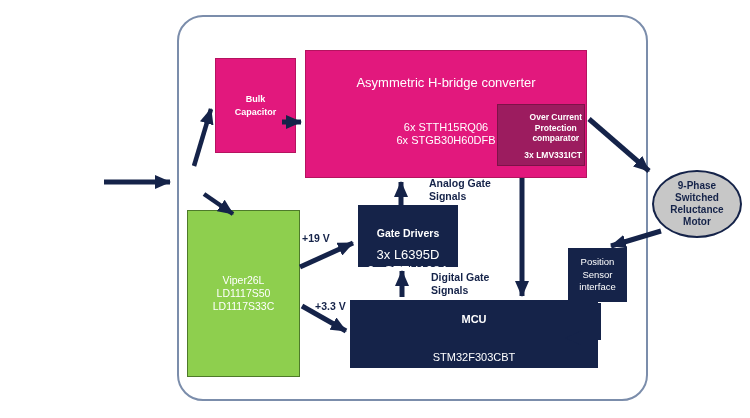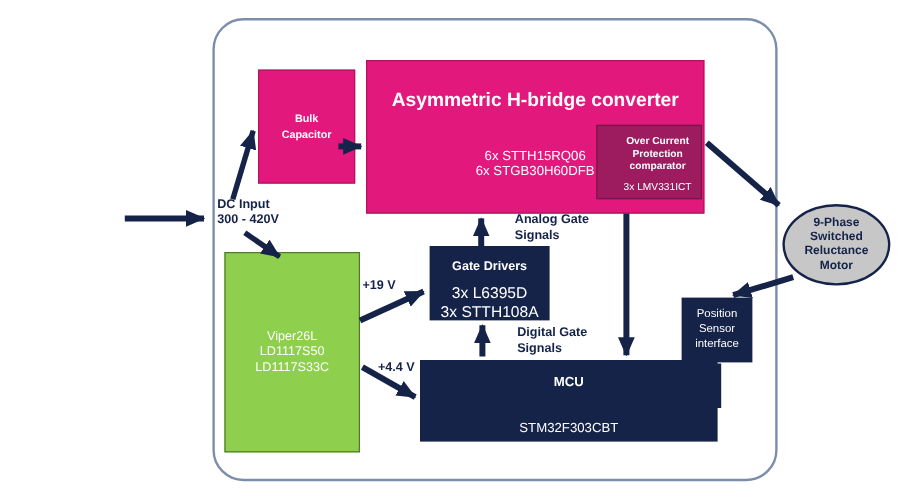--- a/index.html
+++ b/index.html
@@ -20,37 +20,38 @@
     border:2px solid var(--gray-border);color:var(--navy);font-weight:bold;font-size:11px;line-height:1.4;
   }
   .bulk{
     left:215px;top:58px;width:81px;height:95px;background:var(--magenta);
     border:1px solid var(--magenta-border);color:#fff;font-weight:bold;font-size:9px;line-height:1.35;
   }
   .hbridge{
     left:305px;top:50px;width:282px;height:128px;background:var(--magenta);
     border:1px solid var(--magenta-border);color:#fff;justify-content:flex-start;padding-top:25px;
   }
-  .hb-title{font-weight:bold;font-size:16px;line-height:1;}
+  .hb-title{font-weight:normal;font-size:13px;line-height:1;}
   .hb-parts{margin-top:32px;font-size:11px;line-height:1.2;}
   .ocp{
     left:497px;top:104px;width:88px;height:62px;background:var(--maroon);
     border:1px solid var(--maroon-border);color:#fff;justify-content:space-between;
     padding:7px 2px 6px 16px;
+    align-items:flex-end;
   }
   .ocp-title{font-weight:bold;font-size:8.5px;line-height:1.25;}
-  .ocp-part{font-weight:normal;font-size:8.5px;line-height:1;}
+  .ocp-part{font-weight:bold;font-size:8.5px;line-height:1;}
   .aux{
     left:187px;top:210px;width:113px;height:167px;background:var(--green);
     border:1.5px solid var(--green-border);color:#fff;font-size:10.5px;line-height:1.22;
   }
   .aux-parts{}
   .gated{
     left:358px;top:205px;width:100px;height:62px;background:var(--navy);
-    color:#fff;justify-content:flex-start;padding-top:11px;
+    color:#fff;justify-content:flex-start;padding-top:22px;
   }
   .gd-title{font-weight:bold;font-size:10.5px;line-height:1.2;}
   .gd-parts{margin-top:7px;font-size:13px;line-height:1.25;}
   .mcu{
     left:350px;top:300px;width:248px;height:68px;background:var(--navy);
     color:#fff;justify-content:flex-start;padding-top:13px;
   }
   .mcu-title{font-weight:bold;font-size:11px;line-height:1.2;}
   .mcu-part{margin-top:26px;font-size:11px;line-height:1;}
   .possensor{
@@ -118,24 +119,22 @@
 
   <div class="block possensor">Position
 Sensor
 interface</div>
 
   <div class="block motor">9-Phase
 Switched
 Reluctance
 Motor</div>
 
-  <div class="lbl lbl-dc">DC Input
-300 - 420V</div>
   <div class="lbl lbl-15v">+19 V</div>
-  <div class="lbl lbl-33v">+4.4 V</div>
+  <div class="lbl lbl-33v">+3.3 V</div>
   <div class="lbl lbl-analog">Analog Gate
 Signals</div>
   <div class="lbl lbl-digital">Digital Gate
 Signals</div>
 
   <svg class="wires" width="750" height="418" viewBox="0 0 750 418">
     <defs>
       <marker id="ah" markerUnits="userSpaceOnUse" markerWidth="16" markerHeight="14" refX="15" refY="7" orient="auto">
         <path class="ah" d="M0,0 L16,7 L0,14 Z"></path>
       </marker>

